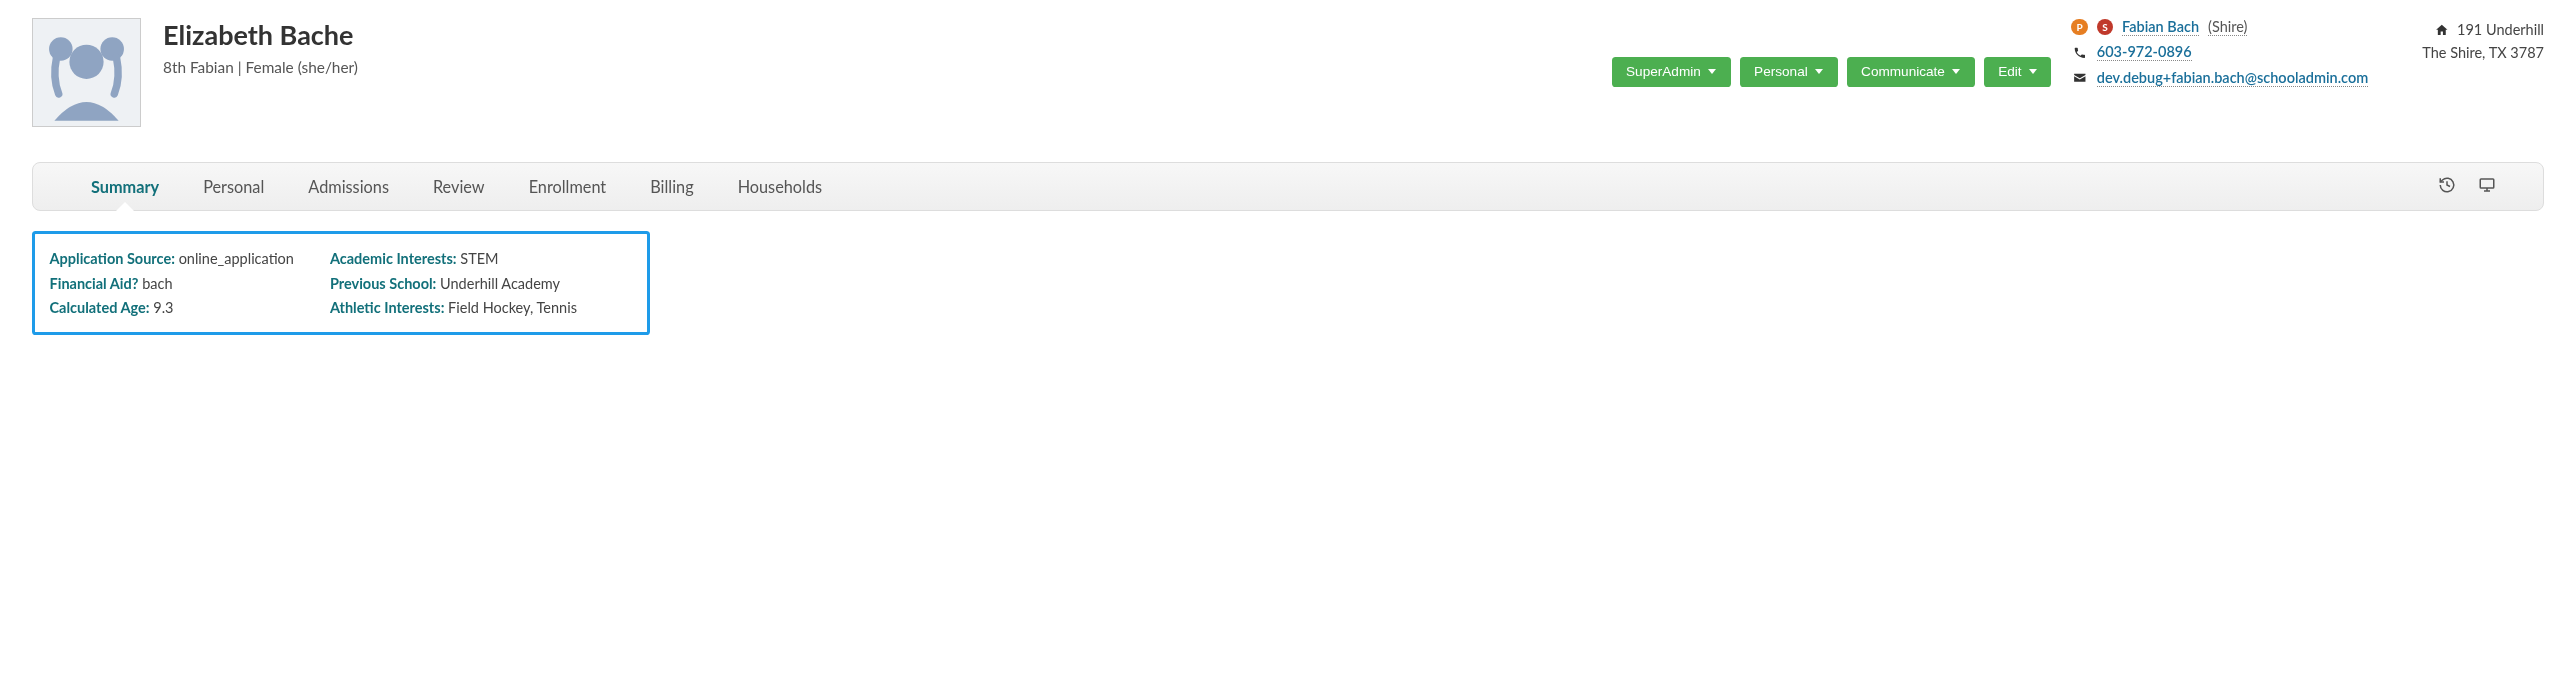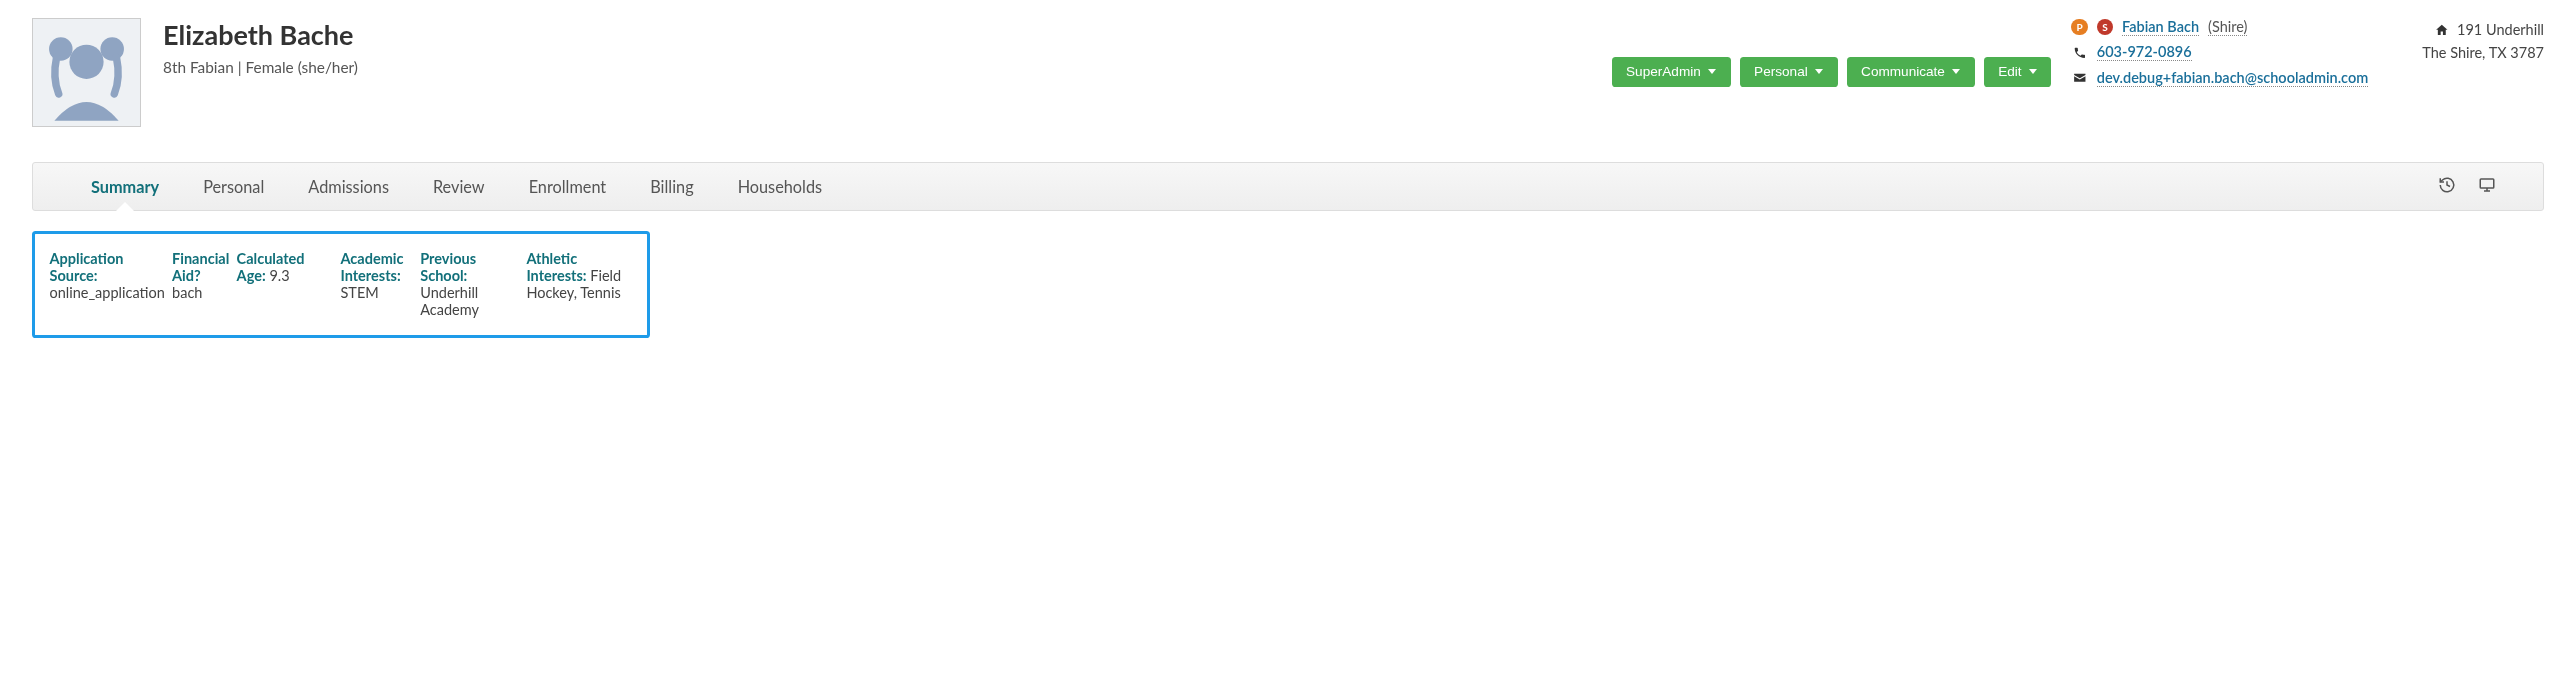--- a/index.html
+++ b/index.html
@@ -114,21 +114,21 @@
     color: #444;
     line-height: 1.6;
   }
   .addr-line1 { display: flex; gap: 7.3px; align-items: center; justify-content: flex-end; }
 
   
   .tabs-bar {
     margin-top: 35px;
     background: linear-gradient(#f7f7f7, #eee);
     border: 0.9px solid #ddd;
-    border-radius: 3px;
+    border-radius: 8px;
     display: flex;
     align-items: center;
     padding: 0 36px;
     height: 49px;
     font-size: 16.3px;
     position: relative;
   }
   .tab {
     padding: 0 22px;
     color: #555;
@@ -165,21 +165,21 @@
   .summary-box {
     margin-top: 20px;
     border: 3.6px solid #1e9be9;
     border-radius: 3.6px;
     padding: 16.3px 14.5px;
     width: 618px;
     display: flex;
     gap: 36px;
     font-size: 14.5px;
   }
-  .sum-col { display: flex; flex-direction: row; gap: 7.3px; }
+  .sum-col { display: flex; flex-direction: column; gap: 7.3px; }
   .sum-label { color: #12707a; font-weight: 700; }
   .sum-val { color: #444; }
 </style>
 </head>
 <body>
 
 <div class="header-row">
   <div class="avatar-box">
     <svg viewBox="0 0 100 100">
       <rect width="100" height="100" fill="#eef1f4"></rect>

